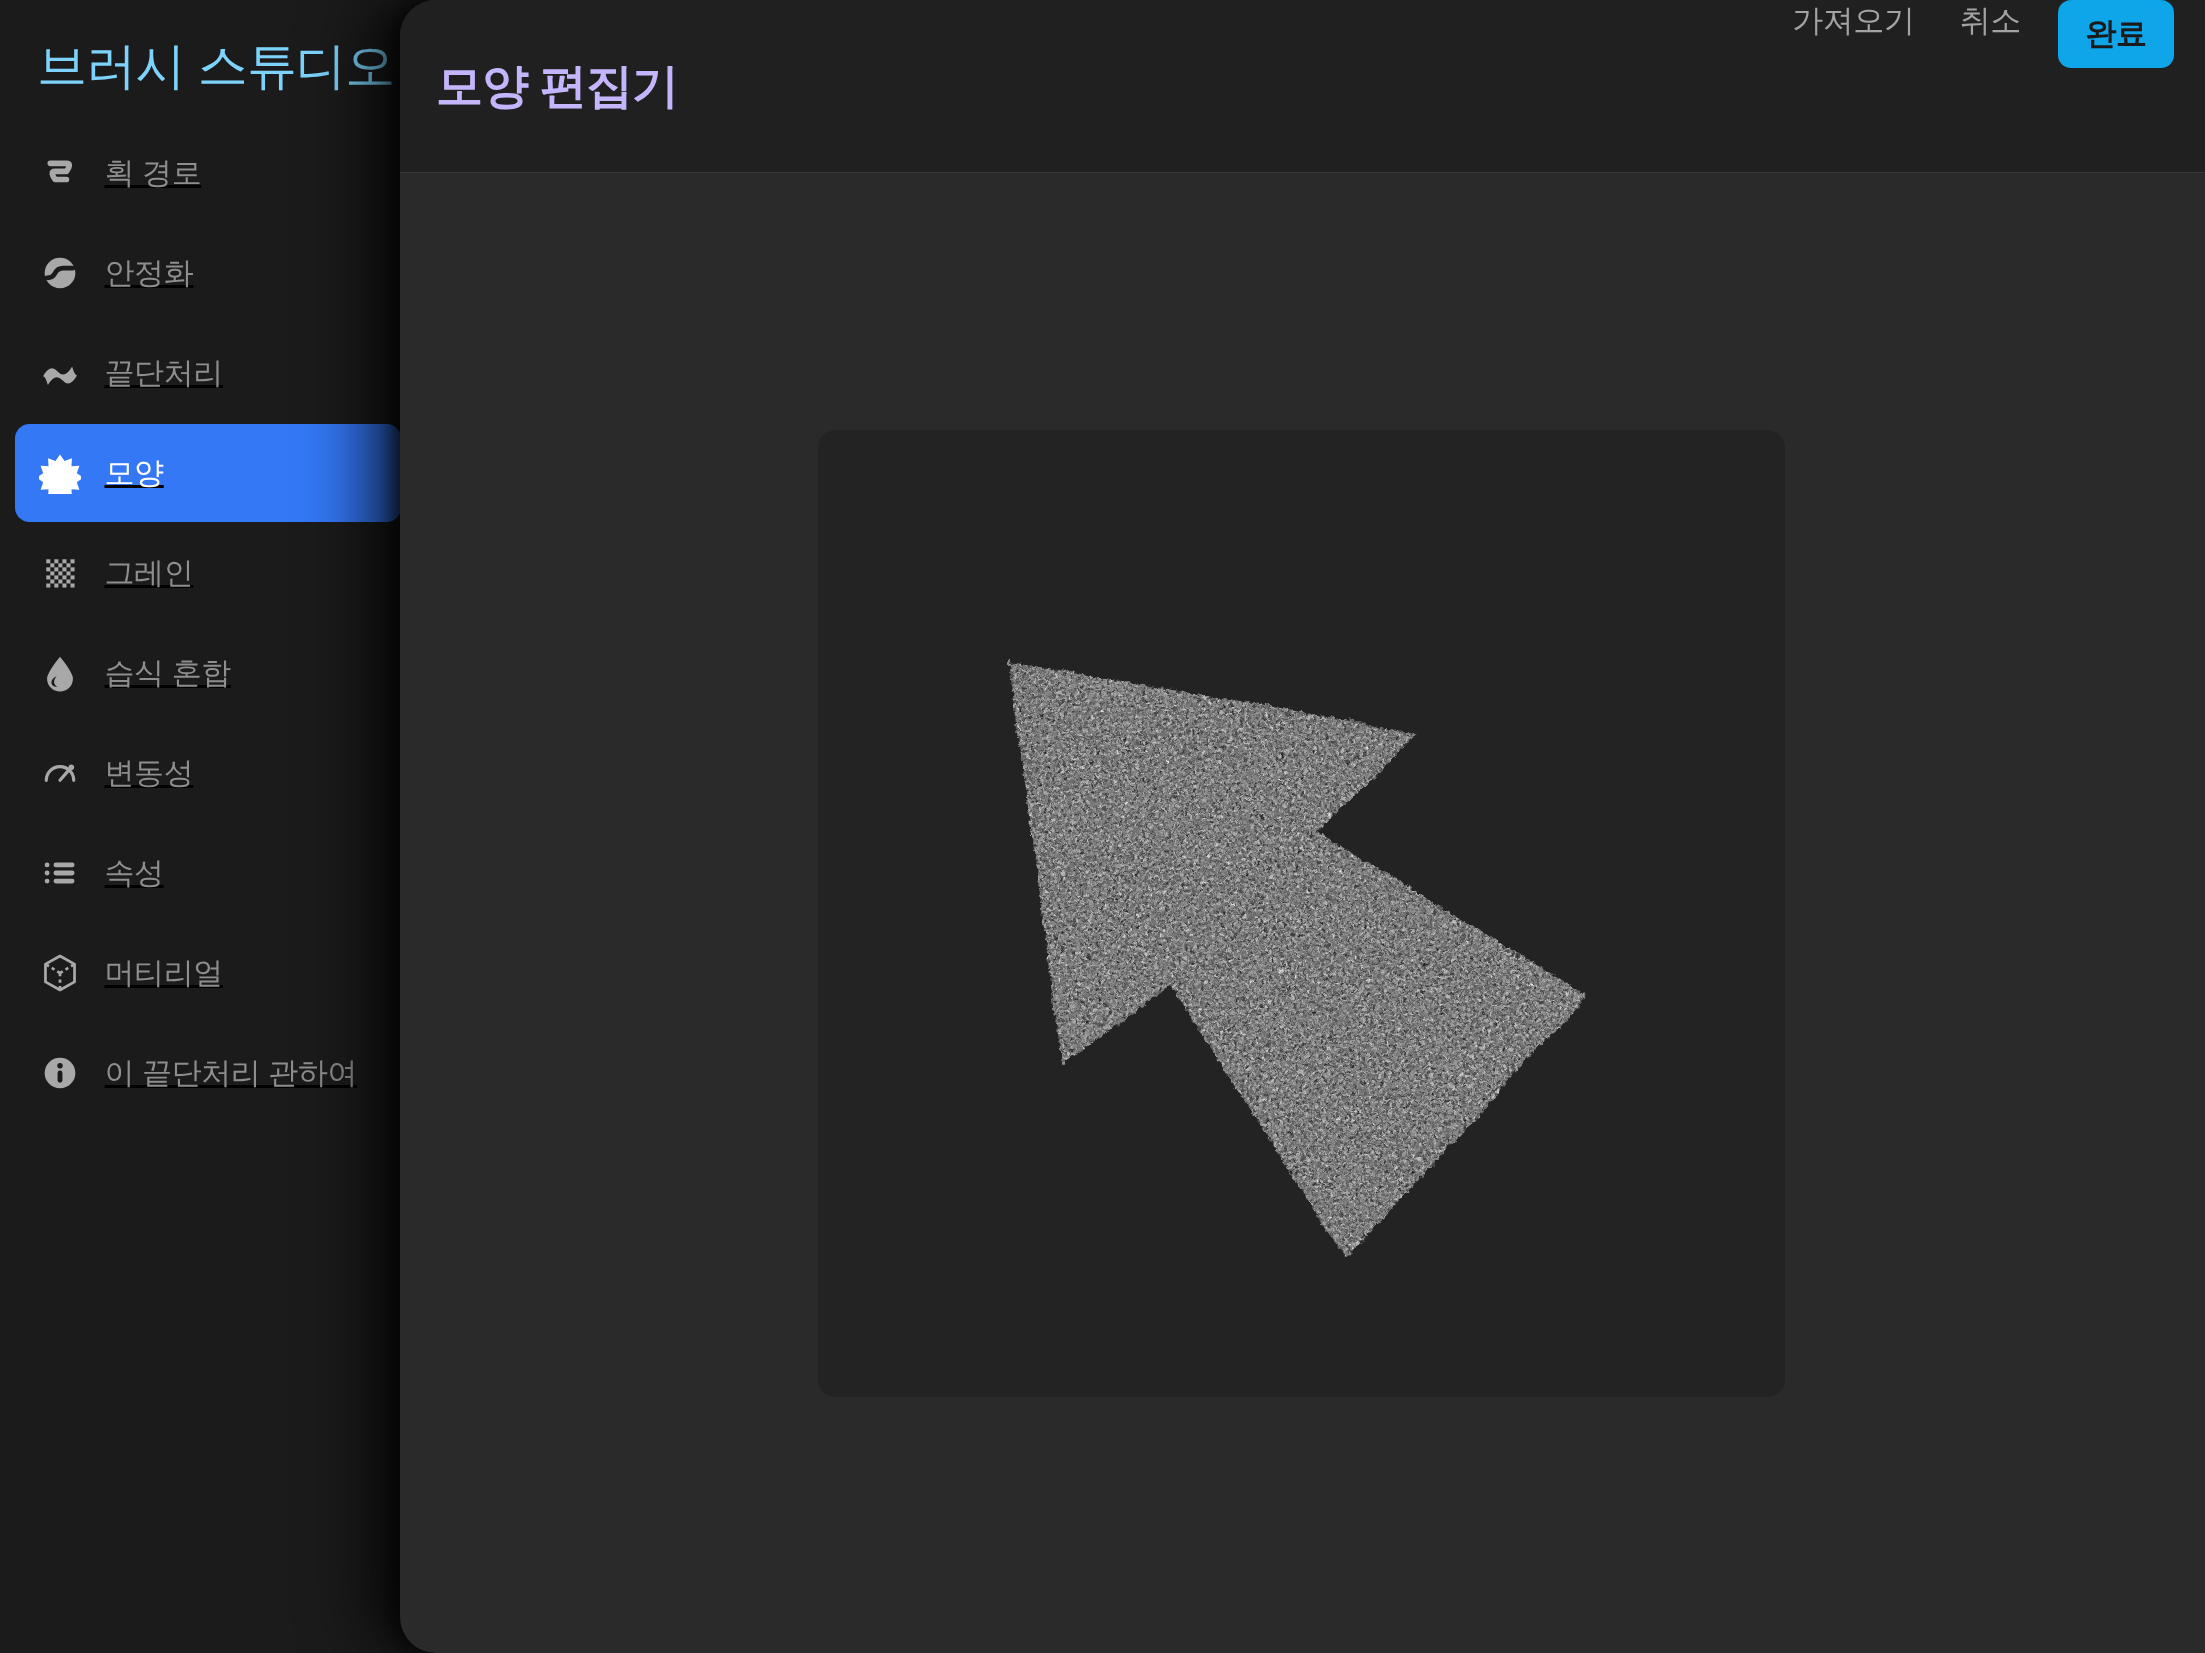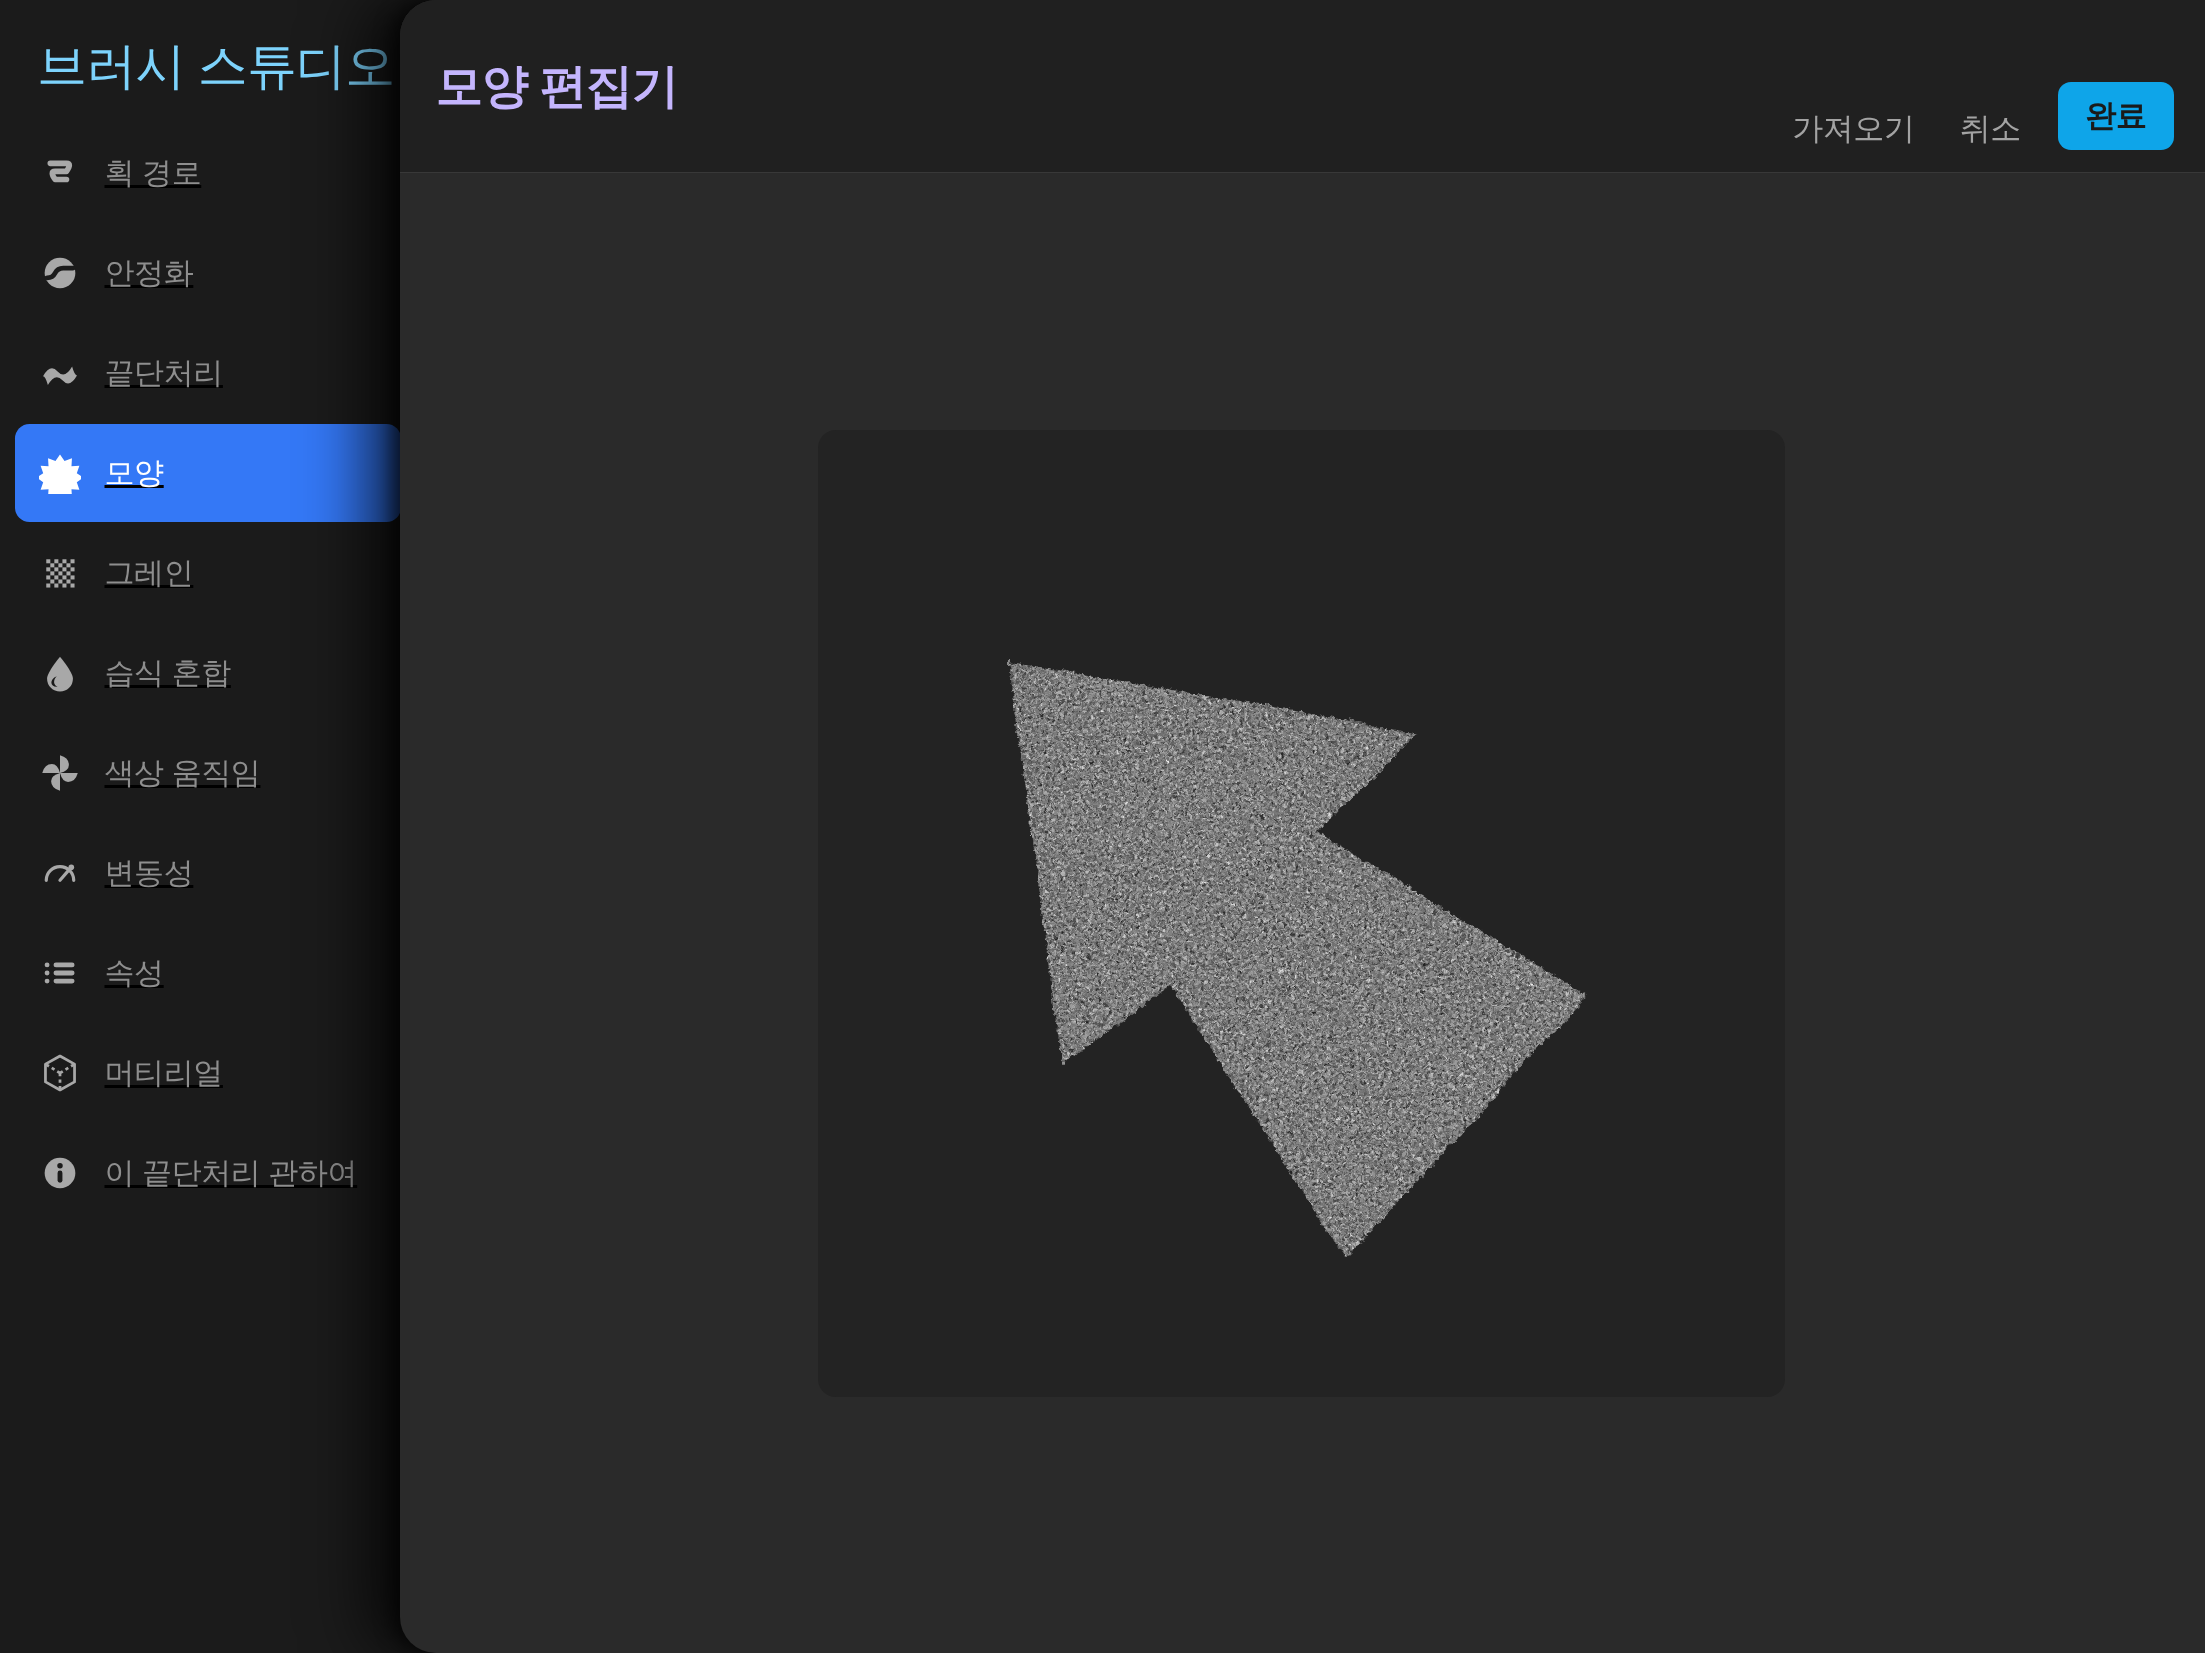--- a/index.html
+++ b/index.html
@@ -57,21 +57,21 @@
     background:#202020;
     border-bottom:1.6px solid #383838;
   }
   .modal-title {
     position:absolute; left:36px; top:0; height:173px;
     display:flex; align-items:center;
     font-size:47px; font-weight:700; color:#c4b5fd; letter-spacing:-1px;
   }
   .header-actions {
     position:absolute; right:32px; top:0; height:150px;
-    display:flex; align-items:flex-end; gap:0;
+    display:flex; align-items:flex-start; gap:0;
   }
   .hdr-btn {
     font-size:31px; color:#a3a3a3; letter-spacing:-0.4px;
     padding:0 22.6px; background:transparent; border:none;
     font-family:inherit; cursor:pointer;
   }
   .hdr-btn.done {
     background:#0ea5e9; color:#1a1a1a; font-weight:700;
     border-radius:13px; height:68px; padding:0 27.4px;
     display:flex; align-items:center; margin-left:14.5px;
@@ -179,35 +179,20 @@
                 <path d="M26 6 C26 6 10 25 10 33 a16 16 0 0 0 32 0 C42 25 26 6 26 6 z" fill="currentColor"></path>
                 <path d="M22 30 c-5 5-4 11 1 13 -9 1-11-9-1-13z" fill="#1b1b1b"></path>
               </svg>
             </span>
             <span class="side-lbl">습식 혼합</span>
           </div>
         </div>
         <div class="side-item">
           <div class="hit">
             <span class="side-ico">
-              <svg viewBox="0 0 52 52">
-                <g fill="currentColor">
-                  <path d="M26 26 L26 4 q11 3 11 12 q0 7-11 10z"></path>
-                  <path d="M26 26 L48 26 q-3 11-12 11 q-7 0-10-11z"></path>
-                  <path d="M26 26 L26 48 q-11-3-11-12 q0-7 11-10z"></path>
-                  <path d="M26 26 L4 26 q3-11 12-11 q7 0 10 11z"></path>
-                </g>
-              </svg>
-            </span>
-            <span class="side-lbl">색상 움직임</span>
-          </div>
-        </div>
-        <div class="side-item">
-          <div class="hit">
-            <span class="side-ico">
               <svg viewBox="0 0 52 52" fill="none" stroke="currentColor" stroke-width="4">
                 <path d="M9 35 a17 17 0 0 1 34 0" stroke-linecap="round"></path>
                 <path d="M26 35 L39 20" stroke-linecap="round"></path>
                 <circle cx="40" cy="19" r="3.5" fill="currentColor" stroke="none"></circle>
               </svg>
             </span>
             <span class="side-lbl">변동성</span>
           </div>
         </div>
         <div class="side-item">

